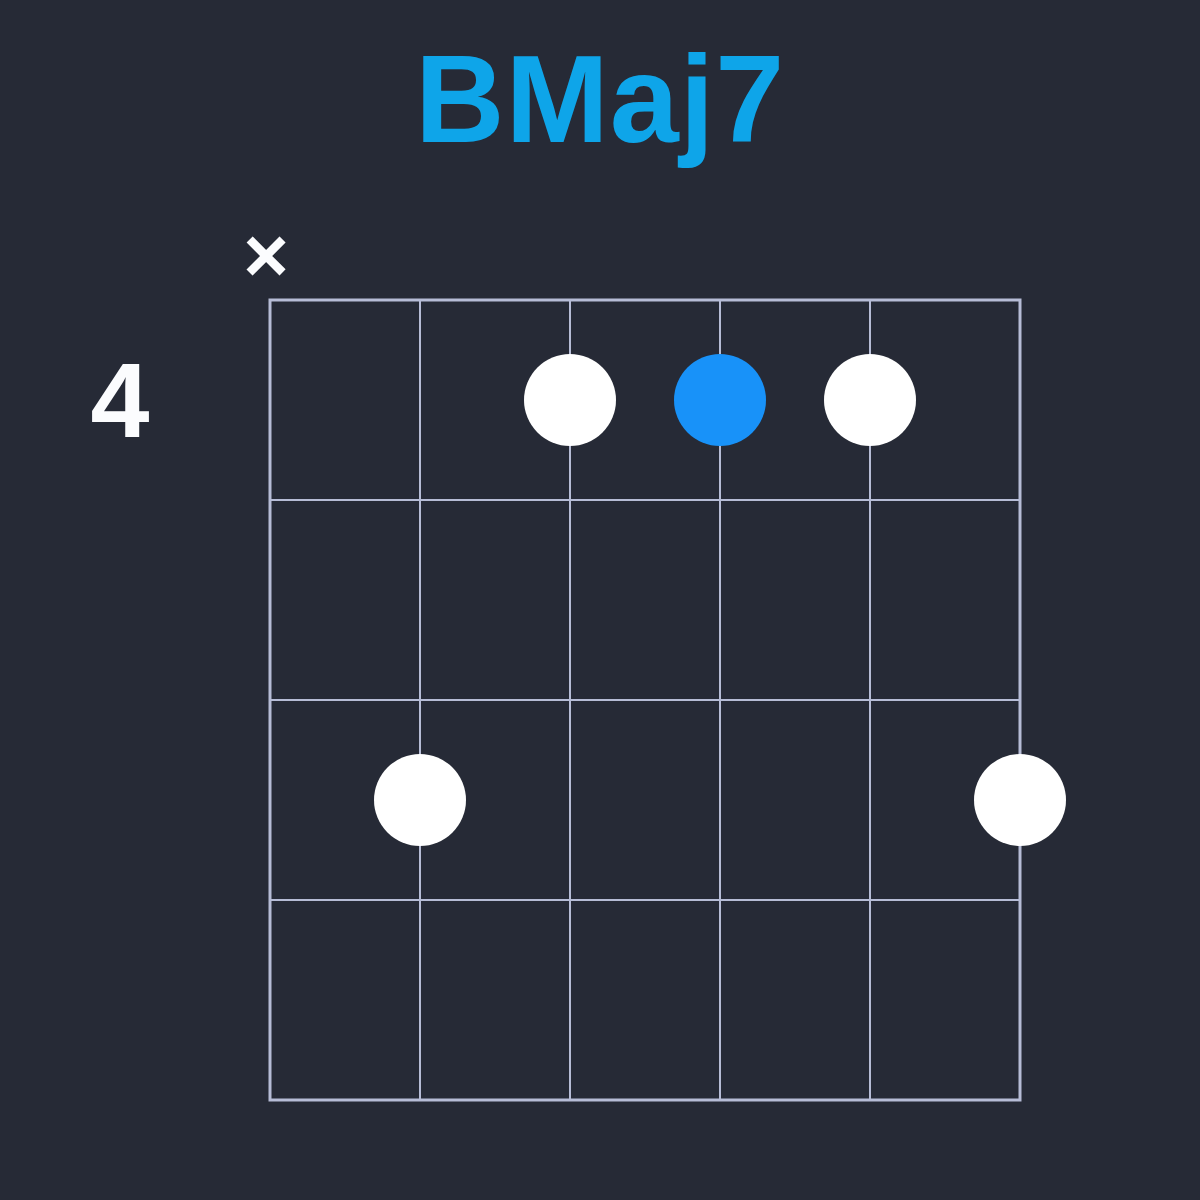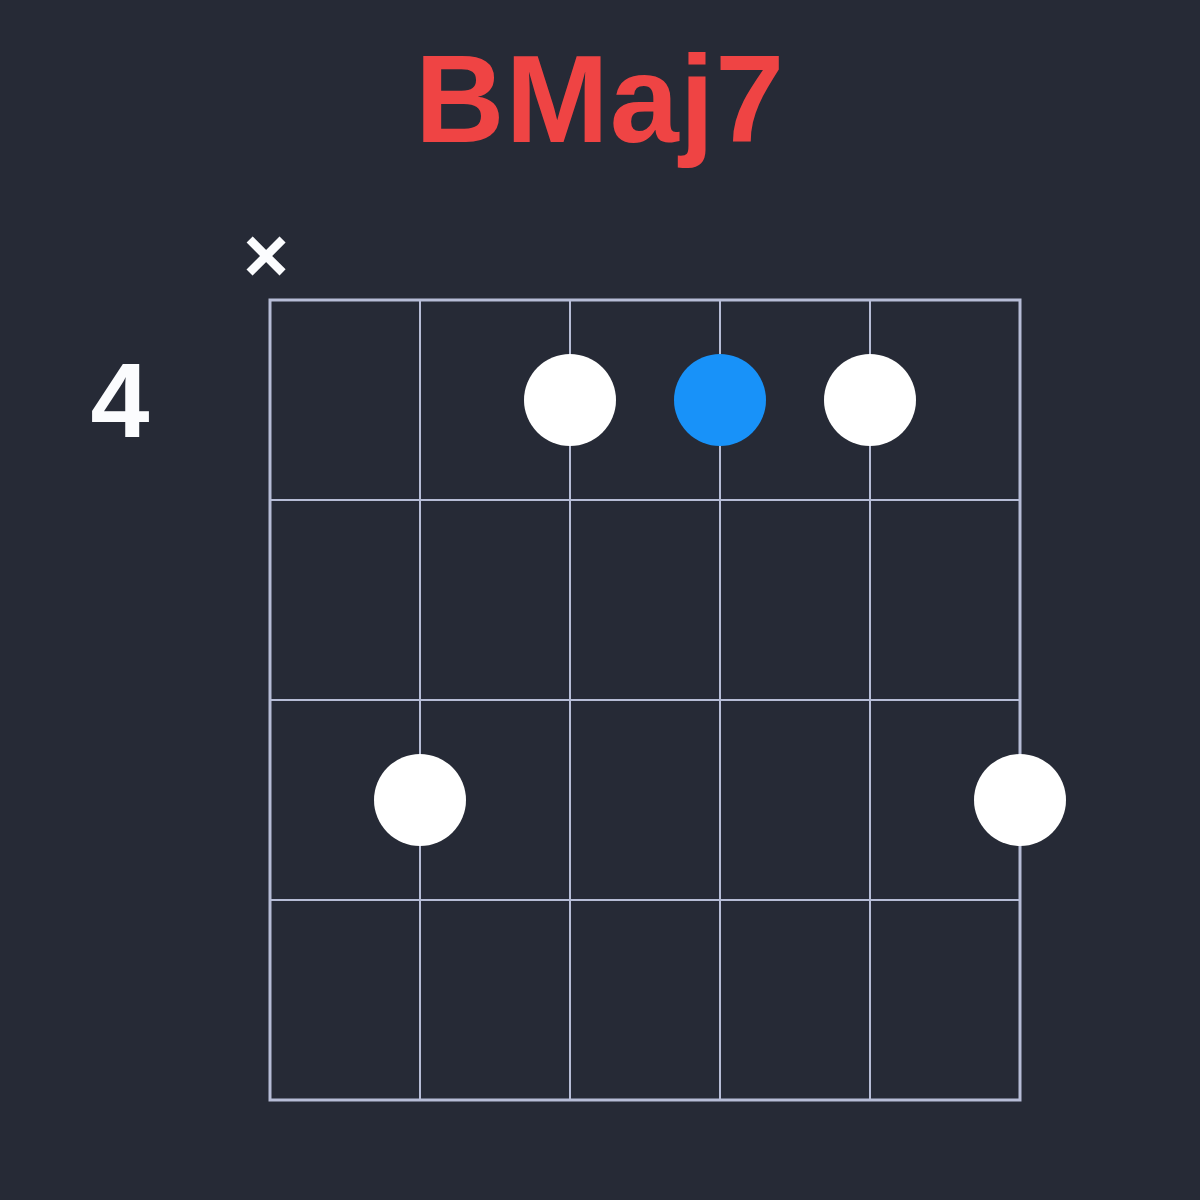--- a/index.html
+++ b/index.html
@@ -52,21 +52,21 @@
   }
   .fretboard-svg {
     position: absolute;
     left: 0;
     top: 0;
   }
 </style>
 </head>
 <body style="background: rgb(38, 42, 54);">
 
-<h1 class="chord-title" style="color: #ef4444;">BMaj7</h1>
+<h1 class="chord-title" style="color: #0ea5e9;">BMaj7</h1>
 
 <div class="muted-mark" style="color: rgb(251, 252, 254);">×</div>
 
 <div class="fret-label" style="color: rgb(251, 252, 254);">4</div>
 
 <svg class="fretboard-svg" id="fretboard" width="1200" height="1200" viewBox="0 0 1200 1200">
     <line x1="420" y1="300" x2="420" y2="1100" stroke="#b6bcd6" stroke-width="2"></line>
     <line x1="570" y1="300" x2="570" y2="1100" stroke="#b6bcd6" stroke-width="2"></line>
     <line x1="720" y1="300" x2="720" y2="1100" stroke="#b6bcd6" stroke-width="2"></line>
     <line x1="870" y1="300" x2="870" y2="1100" stroke="#b6bcd6" stroke-width="2"></line>

